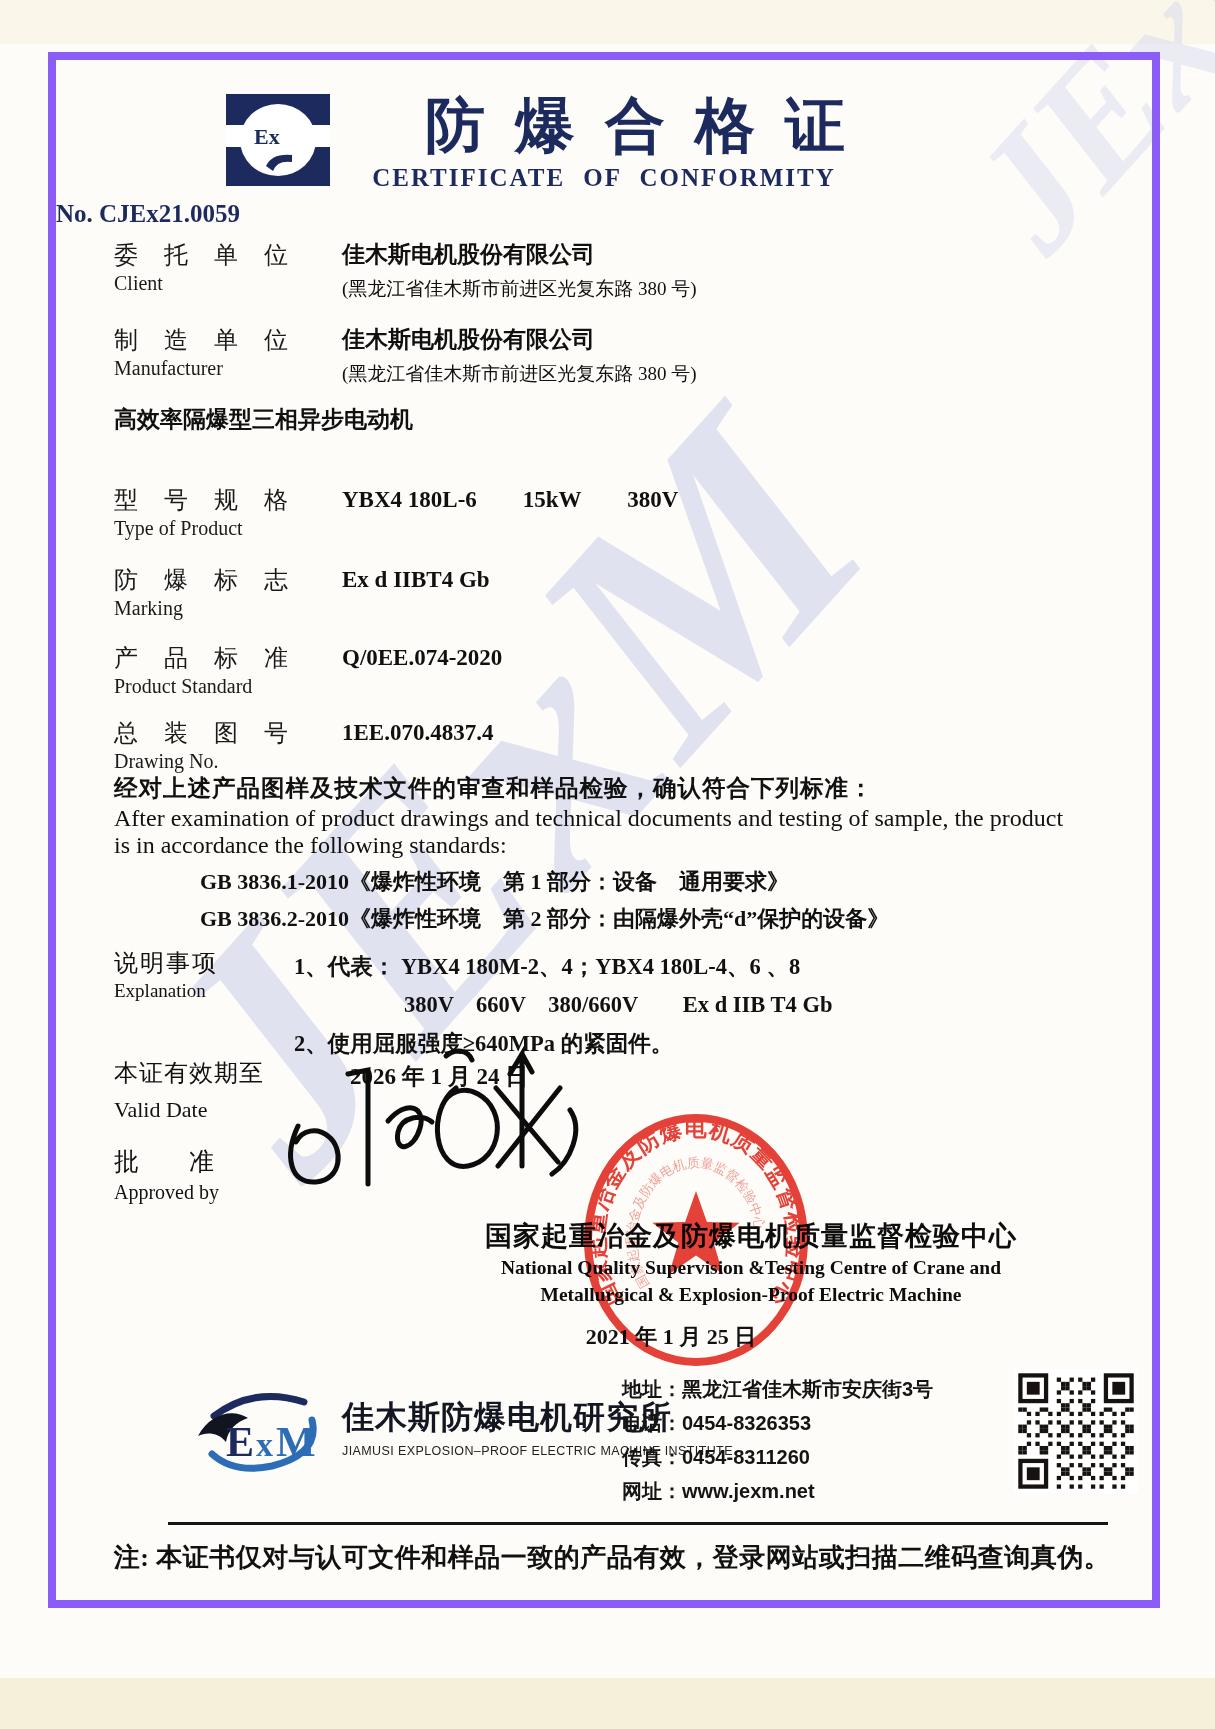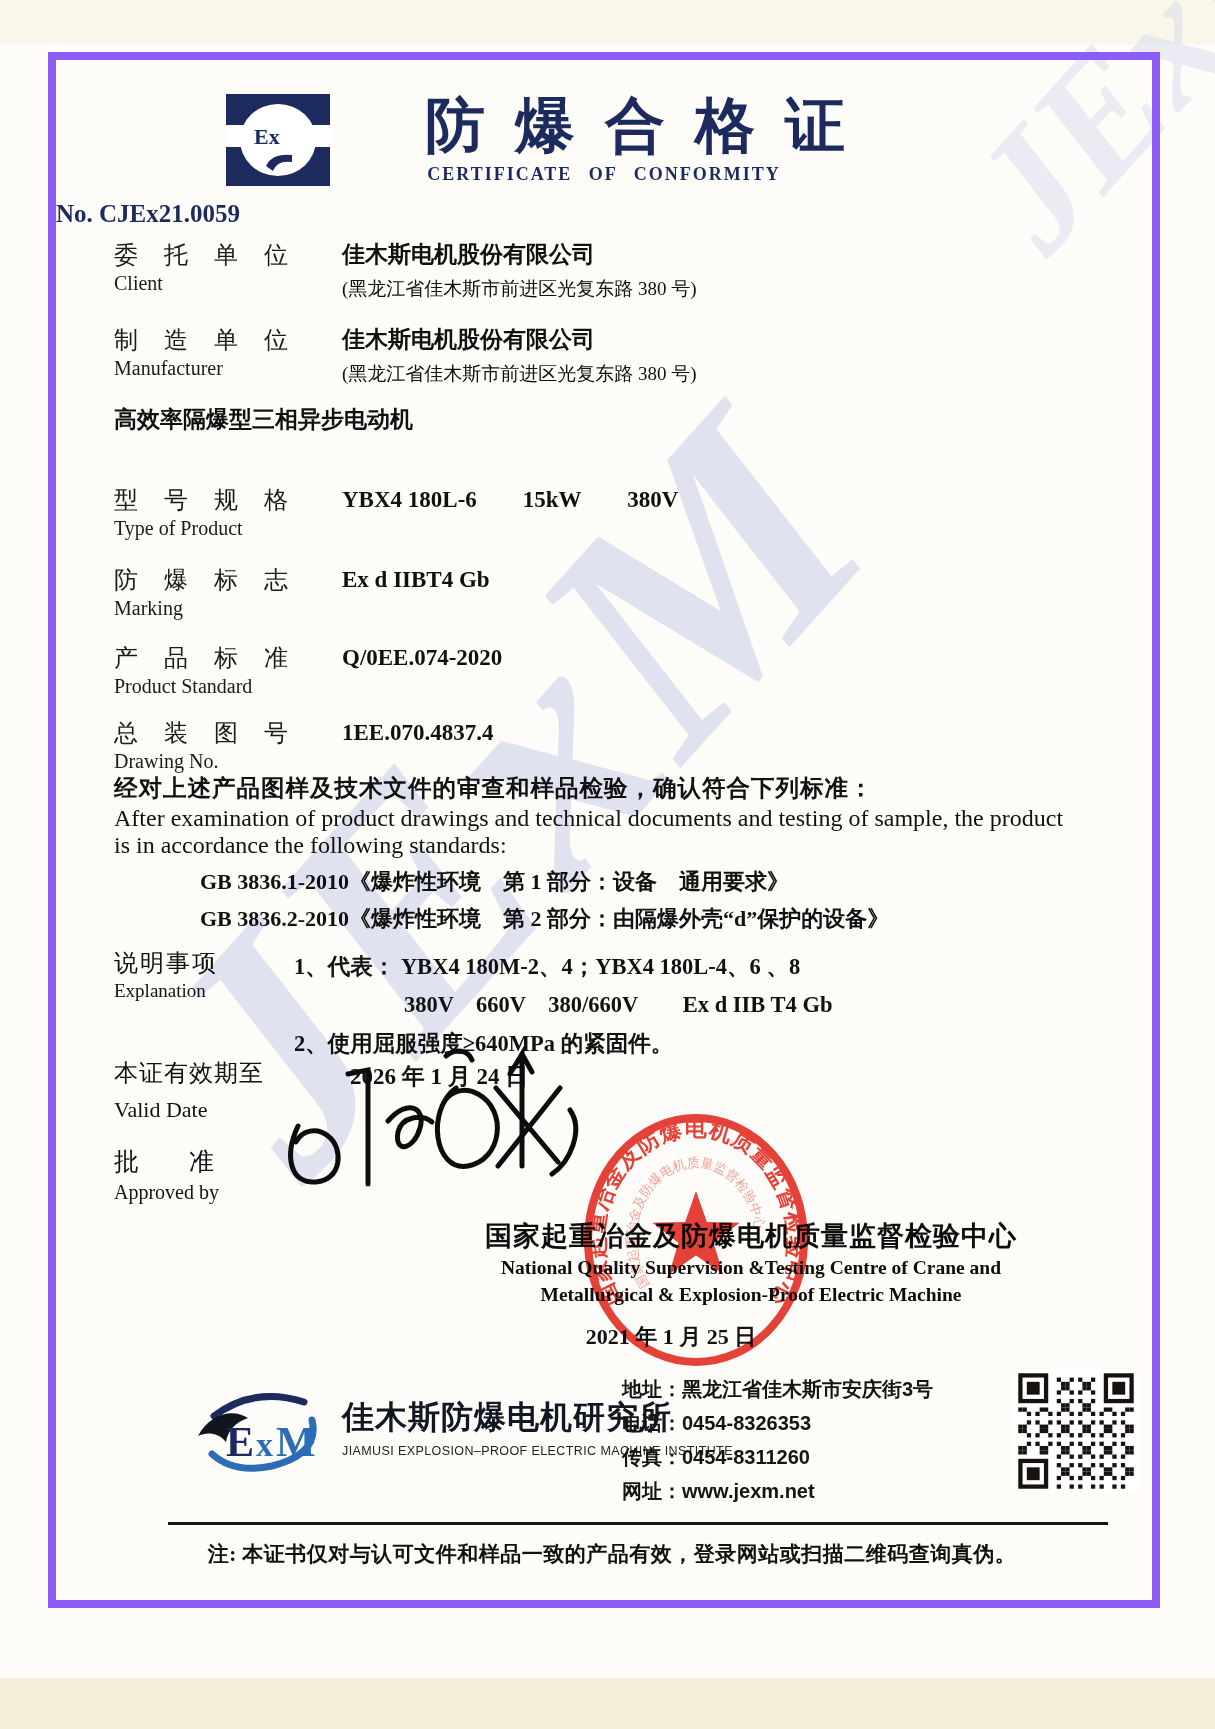--- a/index.html
+++ b/index.html
@@ -32,21 +32,21 @@
 
   
   .ex-logo { position:absolute; left:170px; top:34px; width:104px; height:92px; }
   .title-cn {
     position:absolute; left:16px; top:26px; width:100%; text-align:center;
     font-size:60px; font-weight:bold; letter-spacing:30px; color:#1c2a5e;
     padding-left:60px;
   }
   .title-en {
     position:absolute; left:0; top:104px; width:100%; text-align:center;
-    font-size:18px; font-weight:bold; letter-spacing:2px; word-spacing:10px; color:#1c2a5e;
+    font-size:25px; font-weight:bold; letter-spacing:2px; word-spacing:10px; color:#1c2a5e;
   }
   .cert-no {
     position:absolute; left:0; top:140px; width:100%; text-align:left;
     font-size:25px; font-weight:bold; color:#1c2a5e; padding-right:58px;
   }
 
   
   .fields { position:absolute; left:0; top:180px; width:100%; }
   .row { display:flex; padding-left:58px; }
   .row-label { width:228px; flex:none; }
@@ -97,21 +97,21 @@
   
   .inst-logo { position:absolute; left:136px; top:1322px; width:140px; height:96px; }
   .inst-names { position:absolute; left:286px; top:1336px; }
   .inst-names .cn { font-size:32px; font-weight:bold; color:#131722; letter-spacing:1px; }
   .inst-names .en { font-size:12.5px; color:#222; letter-spacing:.4px; margin-top:4px; font-family:"Liberation Sans","DejaVu Sans",sans-serif; }
   .contacts { position:absolute; left:566px; top:1312px; font-family:"Liberation Sans","DejaVu Sans",sans-serif; }
   .contact-line { font-size:20px; font-weight:bold; color:#141414; line-height:34px; }
   .qr { position:absolute; left:958px; top:1304px; width:124px; height:134px; }
 
   .separator { position:absolute; left:112px; top:1462px; width:940px; height:3px; background:#161616; }
-  .note { position:absolute; left:0; top:1480px; width:100%; text-align:center; font-size:21px; font-weight:bold; padding-left:16px; letter-spacing:.5px; }
+  .note { position:absolute; left:0; top:1480px; width:100%; text-align:center; font-size:26px; font-weight:bold; padding-left:16px; letter-spacing:.5px; }
 </style>
 </head>
 <body>
 
 <div class="page">
   <div class="strip-top"></div>
   <div class="strip-bottom"></div>
 
   <div class="watermark">JExM</div>
   <div class="watermark2">JExM</div>

